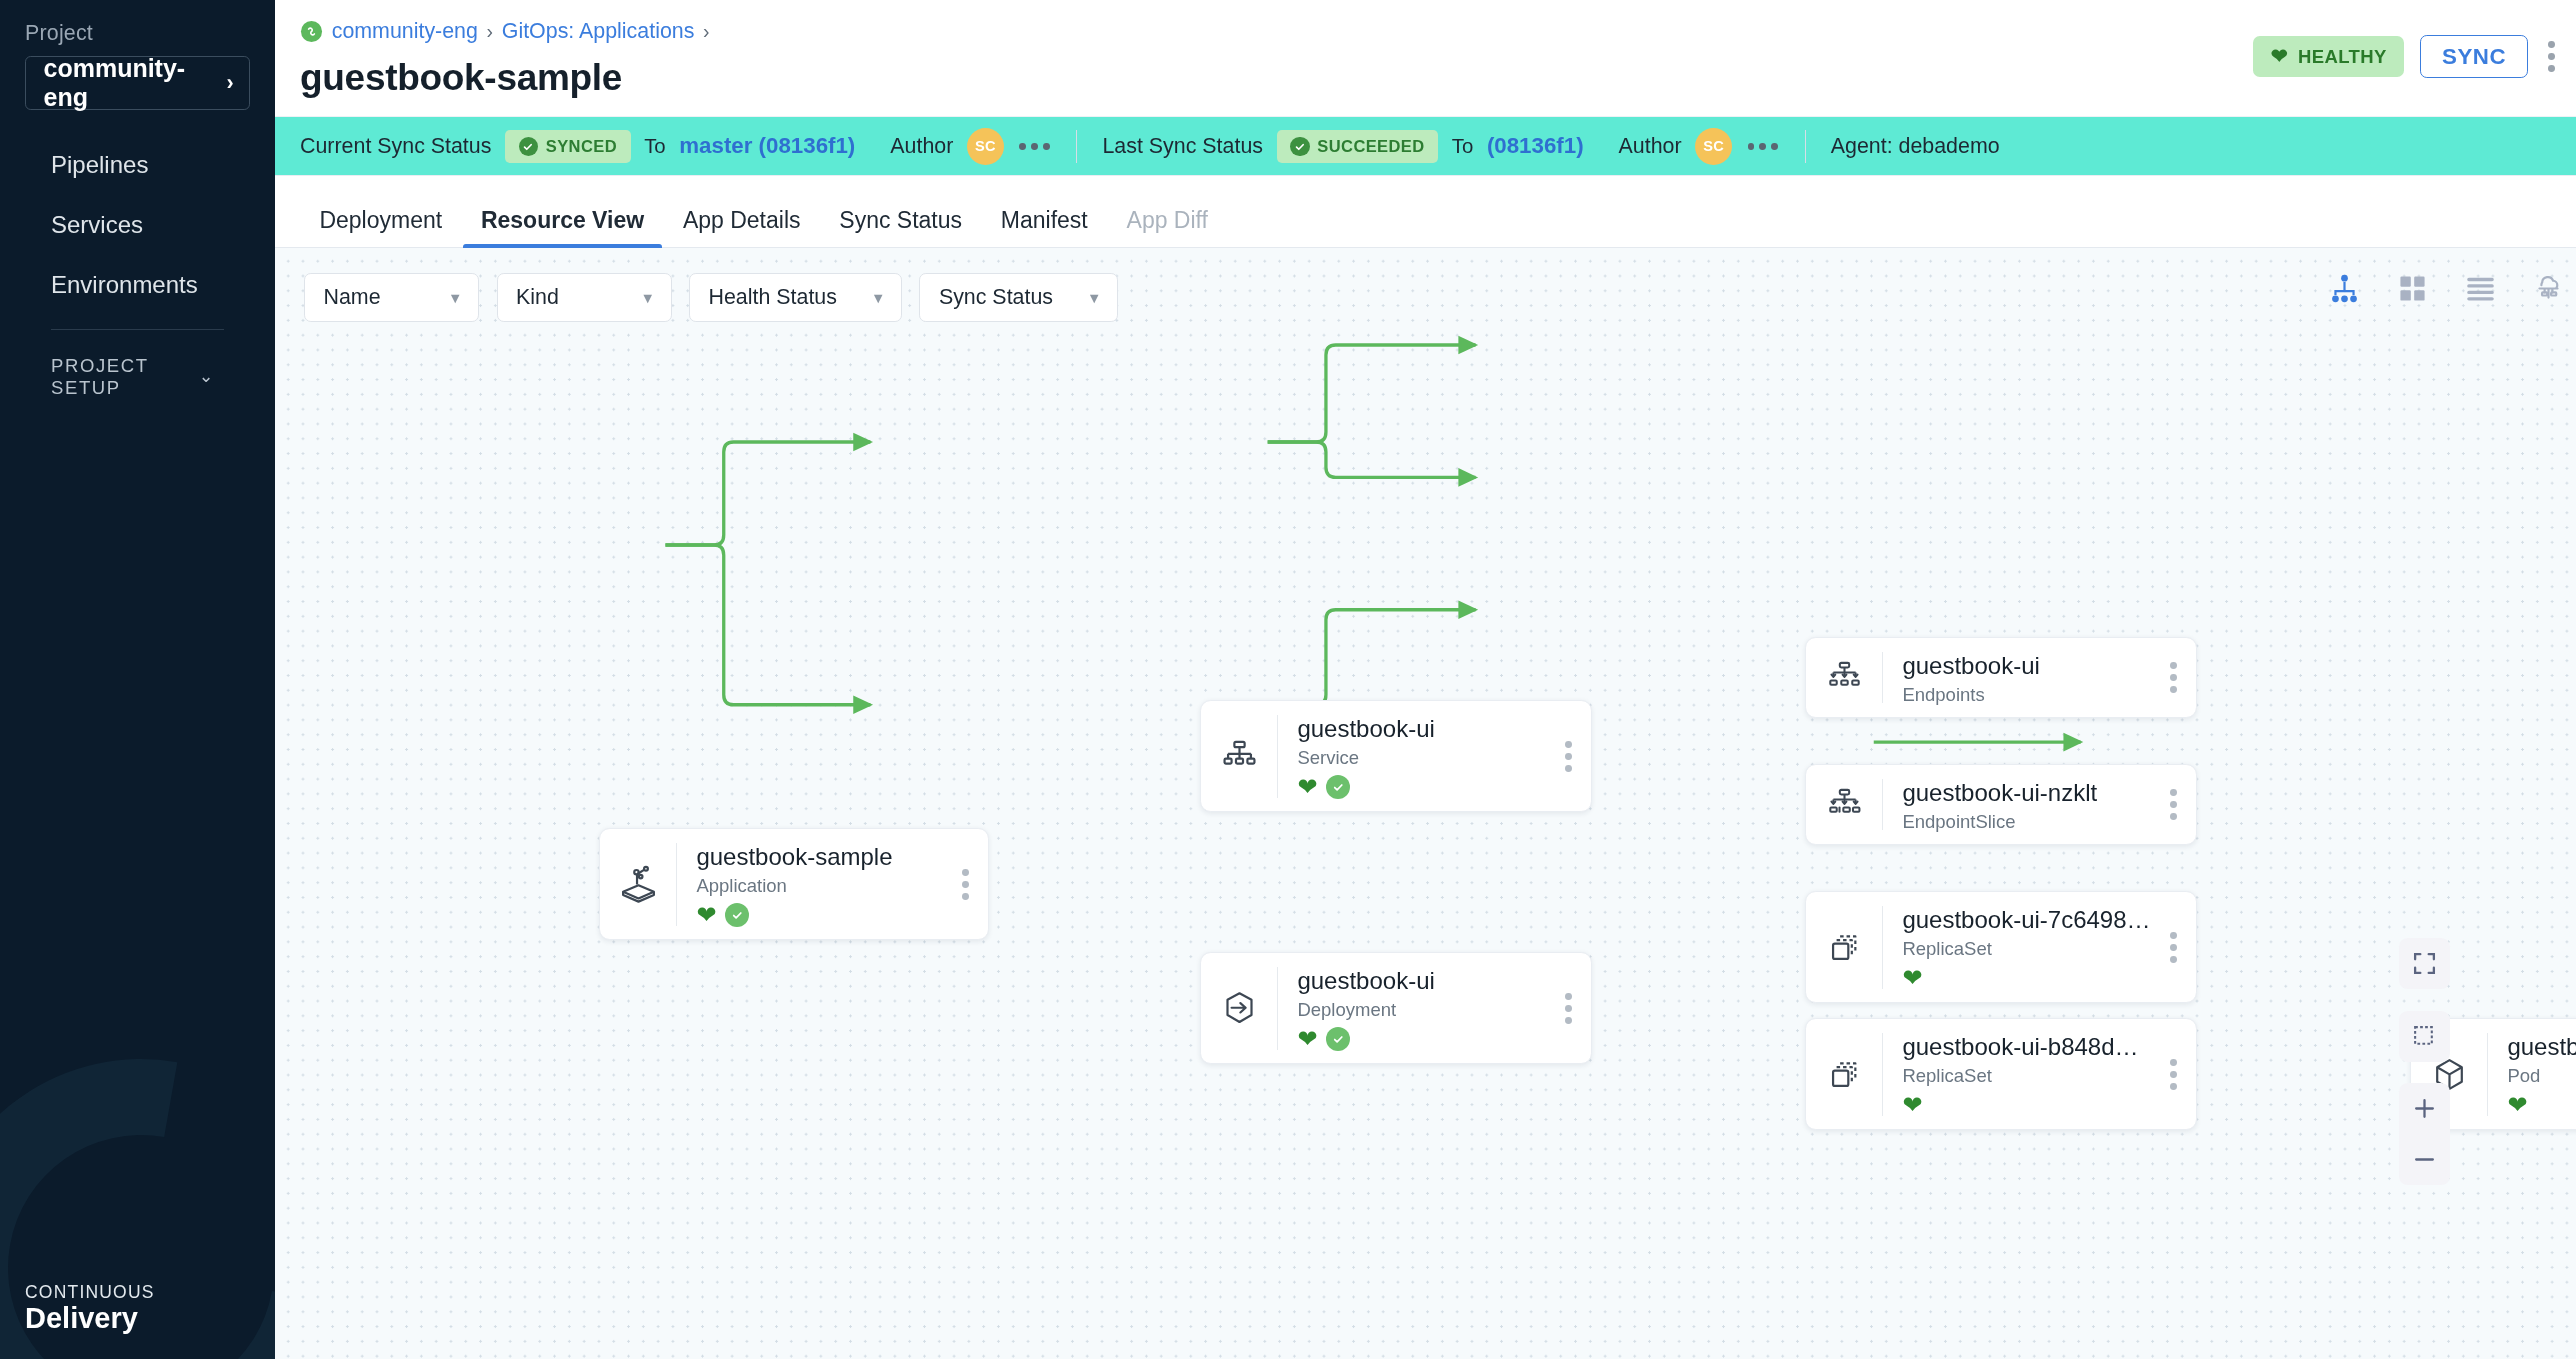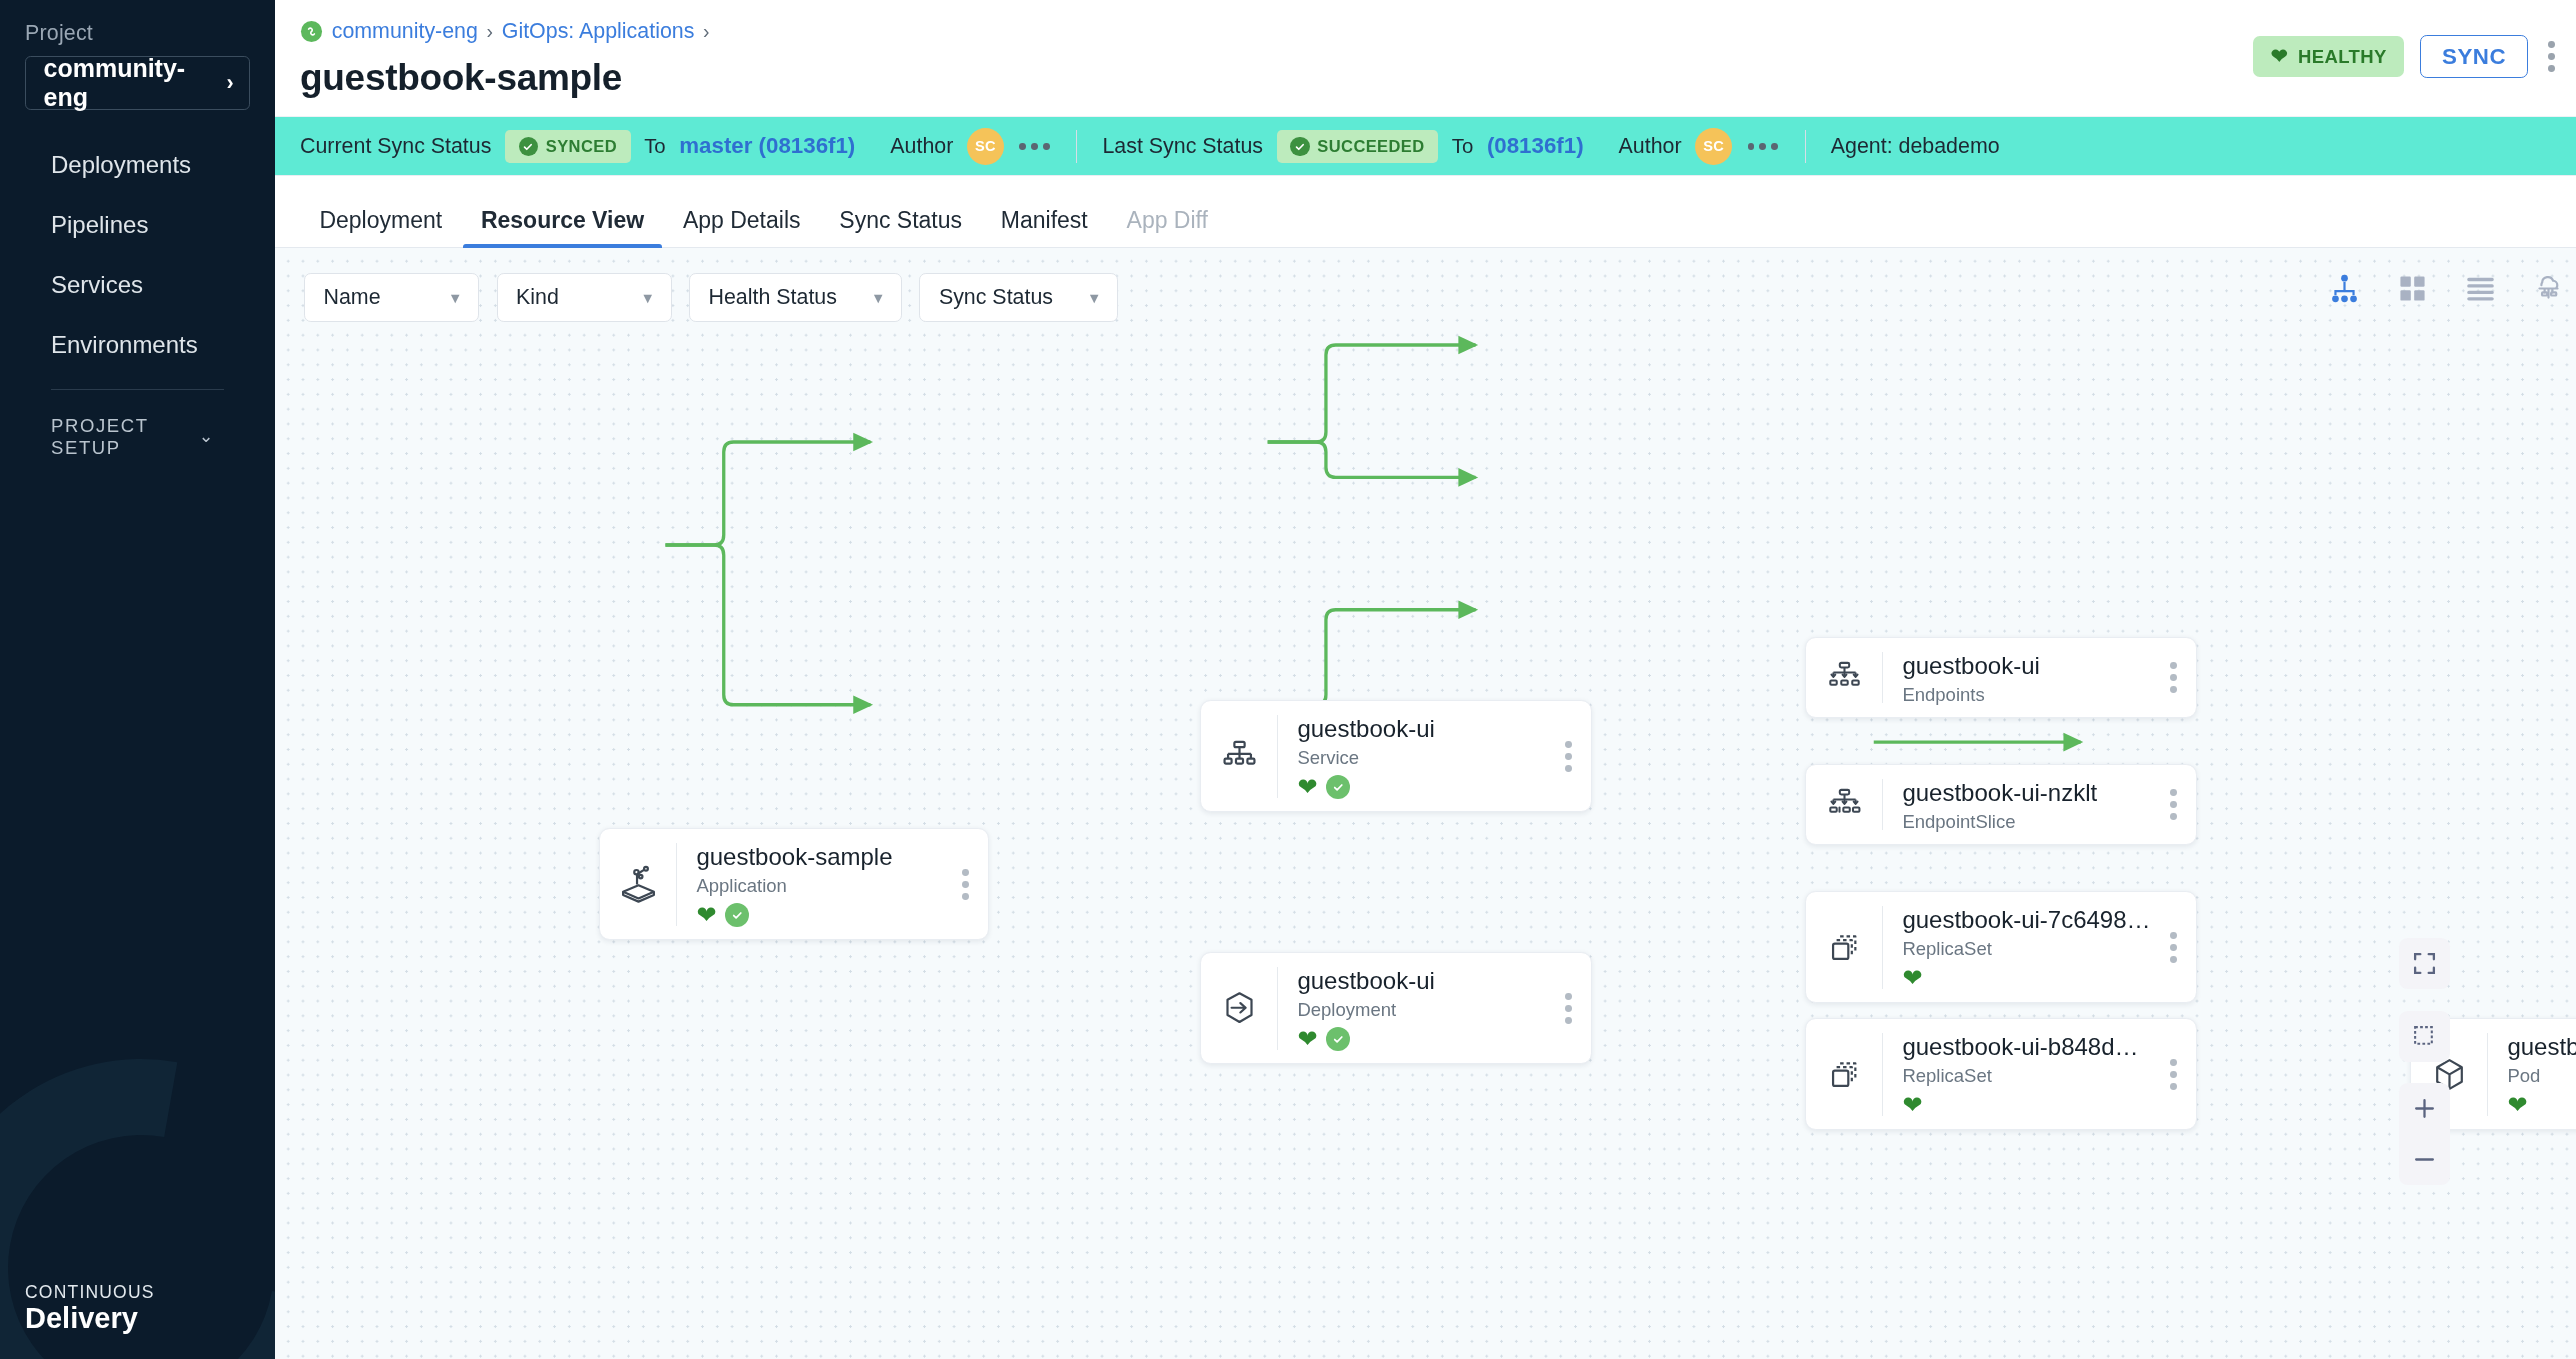--- a/index.html
+++ b/index.html
@@ -183,23 +183,20 @@
 
     <div class="sb-inner">
       <div class="sb-project-label">Project</div>
       <div class="sb-project-select">
         <span>community-eng</span>
         <span class="chev">›</span>
       </div>
     </div>
 
     <nav class="sb-nav">
-      <div class="sb-item">
-          <span>Deployments</span>
-        </div>
       <div class="sb-item">
           <span>Pipelines</span>
         </div>
       <div class="sb-item">
           <span>Services</span>
         </div>
       <div class="sb-item">
           <span>Environments</span>
         </div>
     </nav>

